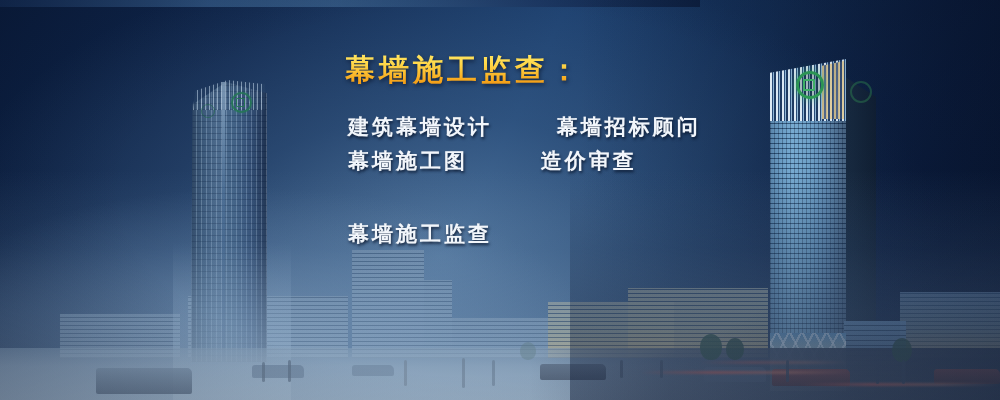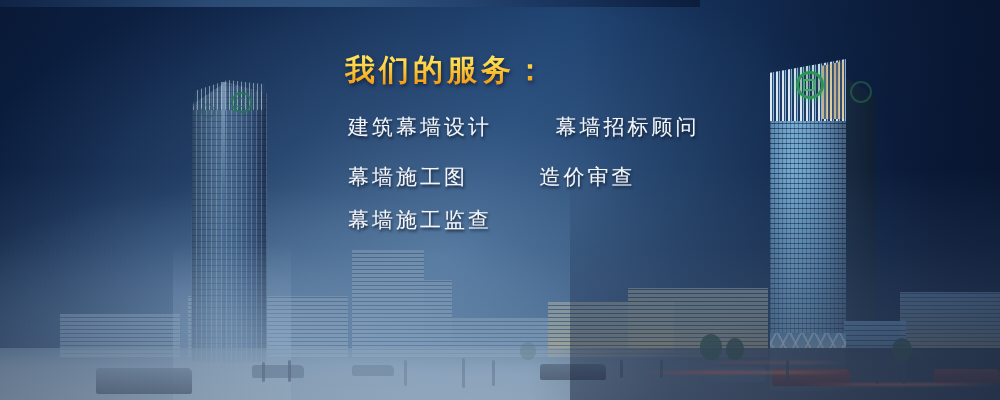--- a/index.html
+++ b/index.html
@@ -283,30 +283,30 @@
     background-clip: text;
     color: transparent;
     -webkit-text-fill-color: transparent;
     filter: drop-shadow(1px 2px 2px rgba(8,20,44,0.75));
     white-space: nowrap;
   }
   .svc-row {
     position: absolute;
     left: 348px;
     font-size: 21px;
-    font-weight: normal;
+    font-weight: bold;
     letter-spacing: 3px;
     color: #f2f6fb;
     text-shadow: 1px 2px 3px rgba(6,18,40,0.85), 0 0 1px rgba(255,255,255,0.4);
     white-space: nowrap;
   }
   .svc-row .col2 { display: inline-block; }
   .r1 { top: 113px; }
-  .r2 { top: 163px; }
-  .r3 { top: 206px; }
+  .r2 { top: 147px; }
+  .r3 { top: 220px; }
   .gap-a { display: inline-block; width: 44px; }
   .gap-b { display: inline-block; width: 52px; }
 
   .caption {
     position: absolute;
     left: 575px; top: 293px;
     font-size: 15px;
     font-weight: bold;
     letter-spacing: 1px;
     color: #ffffff;
@@ -405,21 +405,21 @@
     <div class="person" style="left:876px; bottom:16px; height:24px; background:rgba(36,48,70,0.8);"></div>
     <div class="person" style="left:902px; bottom:16px; height:24px; background:rgba(38,50,72,0.8);"></div>
     <div class="person" style="left:620px; bottom:22px; height:18px; background:rgba(44,56,78,0.75);"></div>
     <div class="person" style="left:660px; bottom:22px; height:18px; background:rgba(44,56,78,0.75);"></div>
   </div>
 
   <div class="haze"></div>
   <div class="haze-right"></div>
   <div class="vignette"></div>
 
-  <div class="headline">我们的服务：</div>
+  <div class="headline">幕墙施工监查：</div>
 
   <div class="svc-row r1">
     <span>建筑幕墙设计</span>
     <span class="gap-a"></span>
     <span class="col2">幕墙招标顾问</span>
   </div>
 
   <div class="svc-row r2">
     <span>幕墙施工图</span>
     <span class="gap-b"></span>

